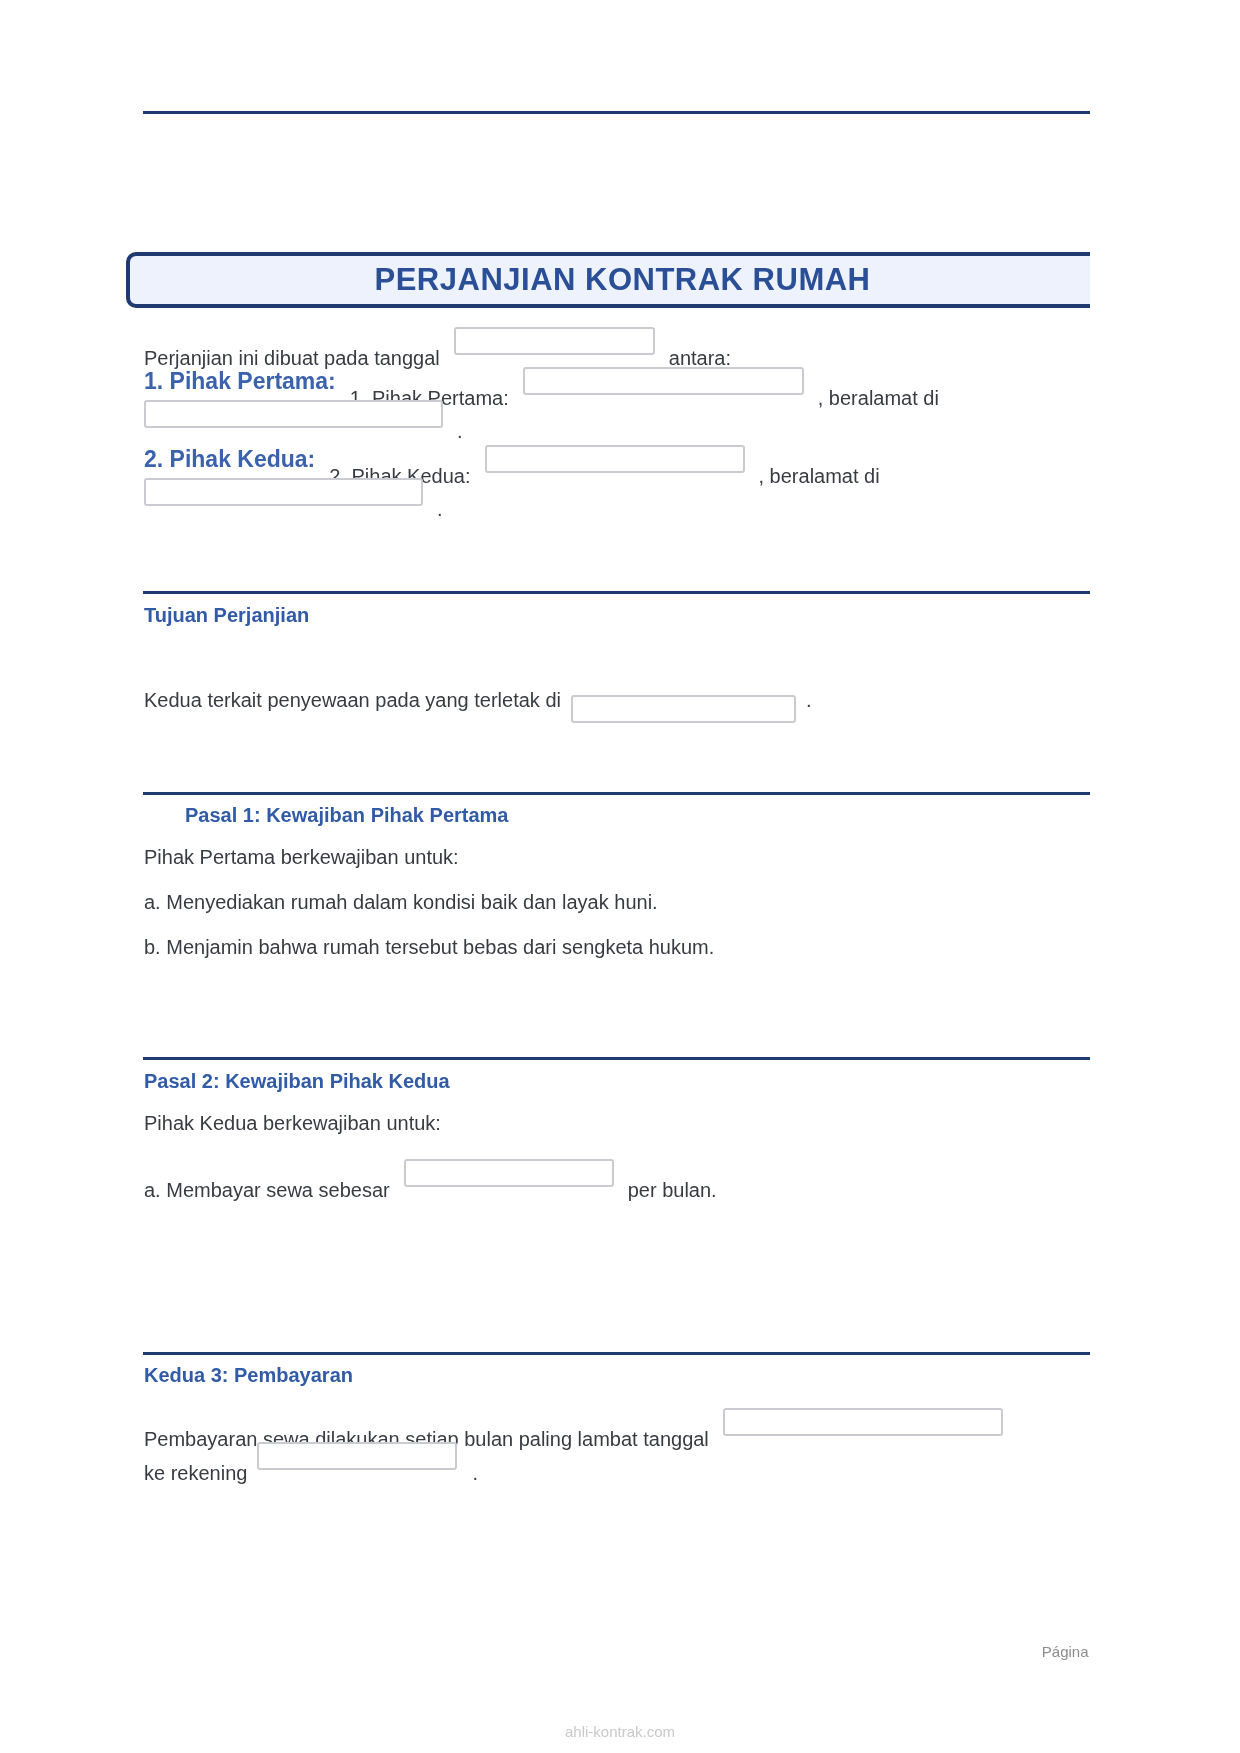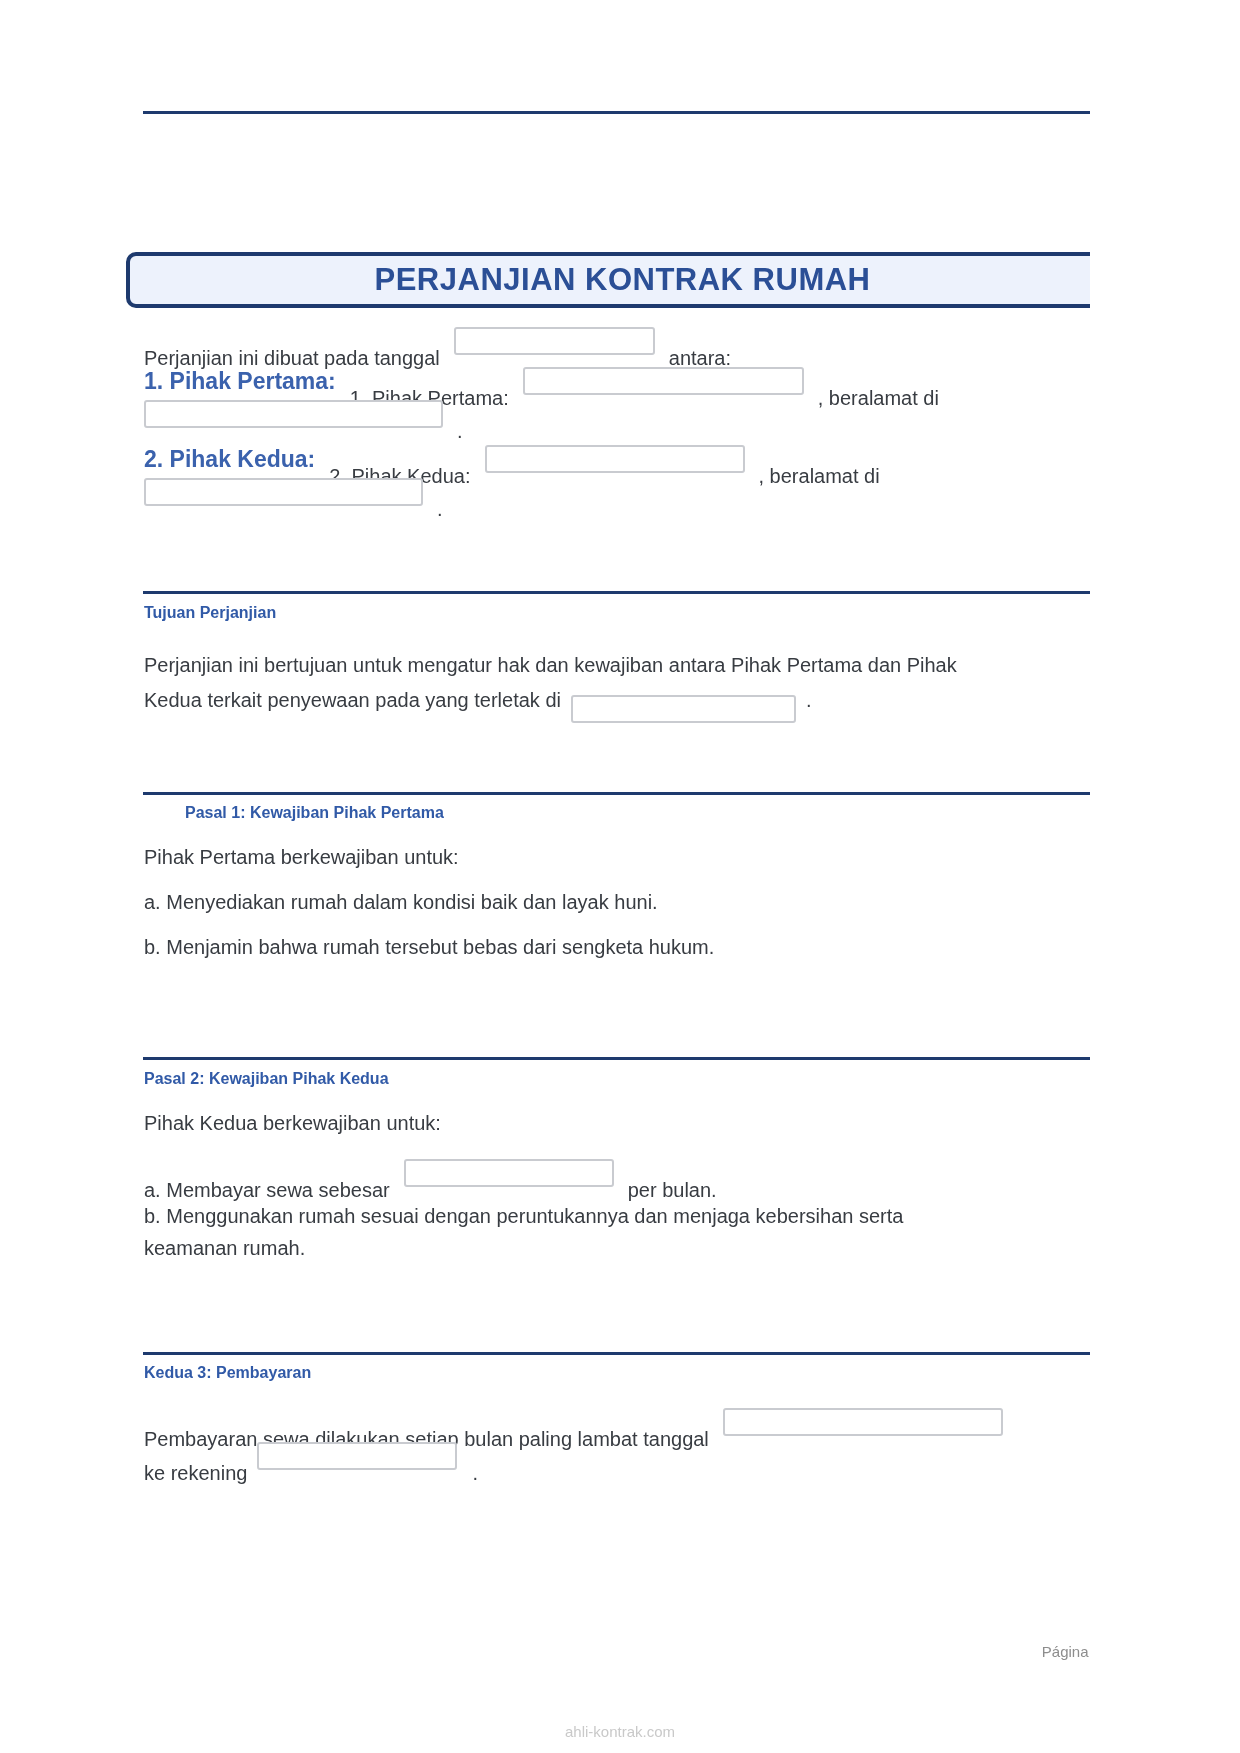--- a/index.html
+++ b/index.html
@@ -66,21 +66,21 @@
     outline: none;
   }
   .ibox-inline {
     display: inline-block;
     vertical-align: -8px;
     margin: 0 10px;
   }
   .heading {
     position: absolute;
     left: 144px;
-    font-size: 16px;
+    font-size: 20px;
     font-weight: 700;
     color: #315aa7;
   }
   .para {
     position: absolute;
     left: 144px;
     width: 960px;
     line-height: 35px;
     color: #383c42;
   }
@@ -141,41 +141,37 @@
   </div>
 
   <div class="row" style="top:476px;">
     <input class="ibox" style="width: 279px;" value="">
     <span class="body-text">.</span>
   </div>
 
   <div class="rule" style="top:591px;"></div>
   <div class="heading" style="top:604px;">Tujuan Perjanjian</div>
   <div class="para" style="top:648px;">
-    <span>Perjanjian ini bertujuan untuk mengatur hak dan kewajiban antara Pihak Pertama dan Pihak</span><br>
+    <br>
     <span>Kedua terkait penyewaan pada yang terletak di</span><input class="ibox ibox-inline" style="width: 225px;" value=""><span>.</span>
   </div>
 
   <div class="rule" style="top:792px;"></div>
   <div class="heading" style="top:804px;margin-left:41px;">Pasal 1: Kewajiban Pihak Pertama</div>
   <div class="pline" style="top:846px;">Pihak Pertama berkewajiban untuk:</div>
   <div class="pline" style="top:936px;">b. Menjamin bahwa rumah tersebut bebas dari sengketa hukum.</div>
   <div class="pline" style="top:891px;">a. Menyediakan rumah dalam kondisi baik dan layak huni.</div>
 
   <div class="rule" style="top:1057px;"></div>
   <div class="heading" style="top:1070px;">Pasal 2: Kewajiban Pihak Kedua</div>
   <div class="pline" style="top:1112px;">Pihak Kedua berkewajiban untuk:</div>
   <div class="row" style="top:1157px;">
     <span class="body-text">a. Membayar sewa sebesar</span>
     <input class="ibox" style="width: 210px;" value="">
     <span class="body-text">per bulan.</span>
-  </div>
-  <div class="para" style="top:1200px;line-height:32px;">
-    <span>b. Menggunakan rumah sesuai dengan peruntukannya dan menjaga kebersihan serta</span><br>
-    <span>keamanan rumah.</span>
   </div>
 
   <div class="rule" style="top:1352px;"></div>
   <div class="heading" style="top:1364px;">Kedua 3: Pembayaran</div>
   <div class="row" style="top:1406px;">
     <span class="body-text">Pembayaran sewa dilakukan setiap bulan paling lambat tanggal</span>
     <input class="ibox" style="width: 280px;" value="">
   </div>
   <div class="row" style="top:1440px;gap:10px;">
     <span class="body-text">ke rekening</span>

